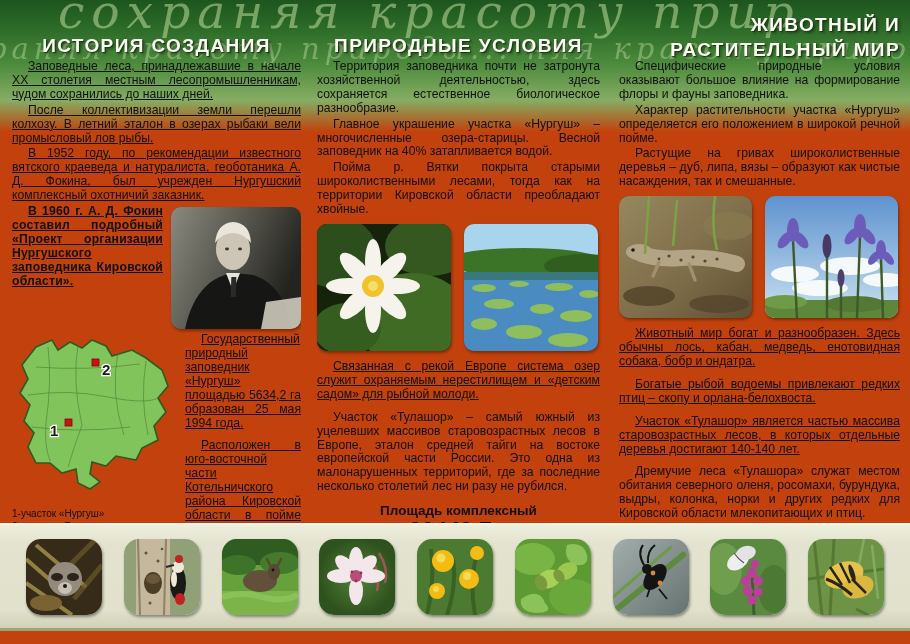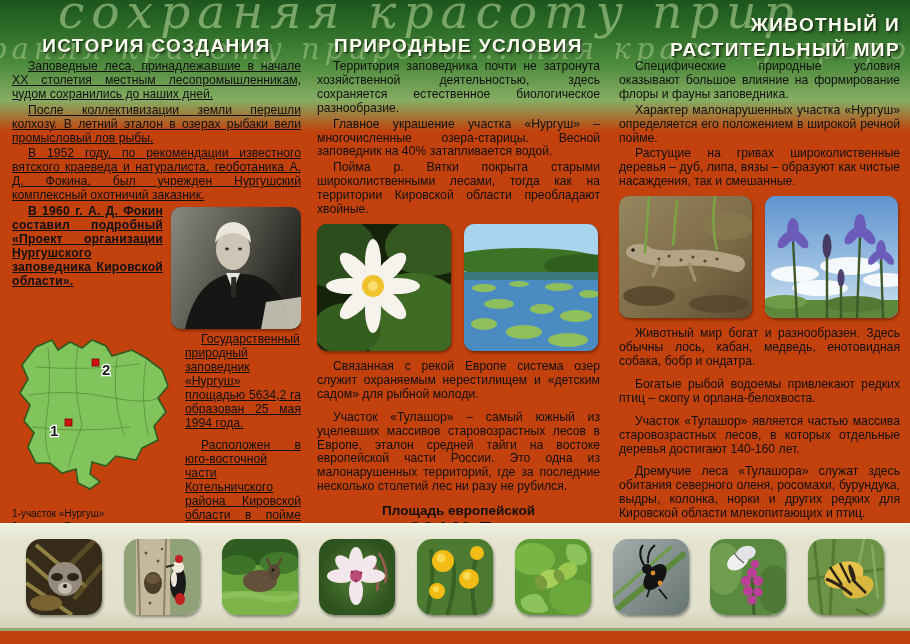--- a/index.html
+++ b/index.html
@@ -25,21 +25,21 @@
   }
   .title-history{top:35px;left:12px;width:289px;text-align:center;}
   .title-nature{top:35px;left:317px;width:283px;text-align:center;}
   .title-wildlife{top:12px;left:619px;width:281px;text-align:right;line-height:1.32;}
   
   .col{position:absolute;top:60px;font-size:12.2px;line-height:1.14;text-align:justify;}
   .col-left{left:12px;width:289px;text-decoration:underline;}
   .col-mid{left:317px;width:283px;}
   .col-right{left:619px;width:281px;}
   .col p{margin:0 0 2px 0;text-indent:16px;}
-  p.sp{margin-bottom:9px;}
+  p.sp{margin-bottom:9px;text-decoration:underline;}
   .clearfix{overflow:hidden;}
   
   .photo{border-radius:10px;overflow:hidden;box-shadow:1px 2px 3px rgba(0,0,0,0.35),inset 0 0 0 1px rgba(255,255,255,0.25);background:#222;}
   .photo svg{display:block;}
   .photo-row{display:flex;gap:13px;margin:7px 0 9px 0;}
   .portrait-wrap{float:right;margin:2px 0 4px 8px;}
   .fokin-text{font-weight:bold;letter-spacing:0.2px;}
   .map-wrap{float:left;width:173px;margin:2px 4px 2px -4px;}
   .map-legend{font-size:10px;line-height:1.3;text-align:left;margin-top:6px;padding-left:4px;}
   
@@ -183,30 +183,30 @@
               <ellipse cx="104" cy="116" rx="20" ry="7"></ellipse>
           </g>
         </svg>
       </div>
     </div>
 
     <p class="sp">Связанная с рекой Европе система озер служит охраняемым нерестилищем и «детским садом» для рыбной молоди.</p>
     <p>Участок «Тулашор» – самый южный из уцелевших массивов старовозрастных лесов в Европе, эталон средней тайги на востоке европейской части России. Это одна из малонарушенных территорий, где за последние несколько столетий лес ни разу не рубился.</p>
 
     <div class="area-block">
-      <div class="area-label">Площадь европейской</div>
+      <div class="area-label">Площадь комплексный</div>
       <div class="area-value">
         <span>23449,7</span><span class="area-unit"> га</span>
       </div>
     </div>
   </div>
 
   <div class="col col-right">
     <p>Специфические природные условия оказывают большое влияние на формирование флоры и фауны заповедника.</p>
-    <p>Характер малонарушенных участка «Нургуш» определяется его положением в широкой речной пойме.</p>
+    <p>Характер растительности участка «Нургуш» определяется его положением в широкой речной пойме.</p>
     <p>Растущие на гривах широколиственные деревья – дуб, липа, вязы – образуют как чистые насаждения, так и смешанные.</p>
 
     <div class="photo-row">
       <div class="photo">
         <svg width="133" height="122" viewBox="0 0 133 122">
           <defs>
             <linearGradient id="lbg" x1="0" y1="0" x2="1" y2="1">
               <stop offset="0" stop-color="#97875f"></stop>
                 <stop offset="0.6" stop-color="#7c6b47"></stop>
                 <stop offset="1" stop-color="#5e4f33"></stop>
@@ -269,22 +269,22 @@
             <ellipse cx="123" cy="62" rx="4" ry="8" transform="rotate(-40 123 62)"></ellipse>
           </g>
           <ellipse cx="62" cy="50" rx="4.5" ry="12" fill="#463a63"></ellipse>
           <ellipse cx="76" cy="82" rx="3.5" ry="9" fill="#4c4070"></ellipse>
         </svg>
       </div>
     </div>
 
     <p class="sp">Животный мир богат и разнообразен. Здесь обычны лось, кабан, медведь, енотовидная собака, бобр и ондатра.</p>
     <p class="sp">Богатые рыбой водоемы привлекают редких птиц – скопу и орлана-белохвоста.</p>
-    <p class="sp">Участок «Тулашор» является частью массива старовозрастных лесов, в которых отдельные деревья достигают 140-160 лет.</p>
-    <p>Дремучие леса «Тулашора» служат здесь обитания северного оленя, росомахи, бурундука, выдры, колонка, норки и других редких для Кировской области млекопитающих и птиц.</p>
+    <p class="sp">Участок «Тулашор» является частью массива старовозрастных лесов, в которых отдельные деревья достигают 140-140 лет.</p>
+    <p>Дремучие леса «Тулашора» служат местом обитания северного оленя, росомахи, бурундука, выдры, колонка, норки и других редких для Кировской области млекопитающих и птиц.</p>
   </div>
 
   <div class="bottom-band">
 
     <div class="thumb">
       <svg width="76" height="76" viewBox="0 0 76 76">
         <rect width="76" height="76" fill="#352b18"></rect>
         <path d="M0,20 L40,55 M10,6 L60,48 M0,44 L46,76" stroke="#a8984e" stroke-width="4" opacity="0.8"></path>
         <path d="M70,0 L30,40 M76,26 L48,60" stroke="#6b5a2c" stroke-width="5" opacity="0.7"></path>
         <circle cx="39" cy="40" r="17" fill="#948a7e"></circle>

